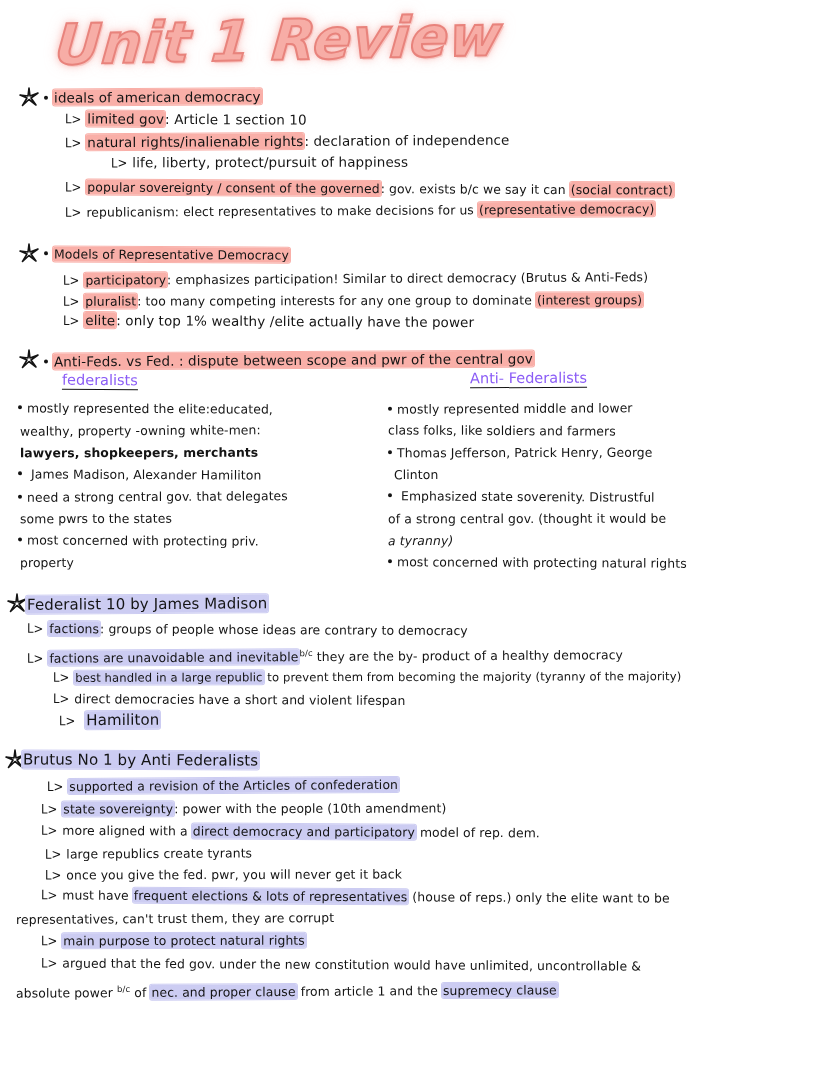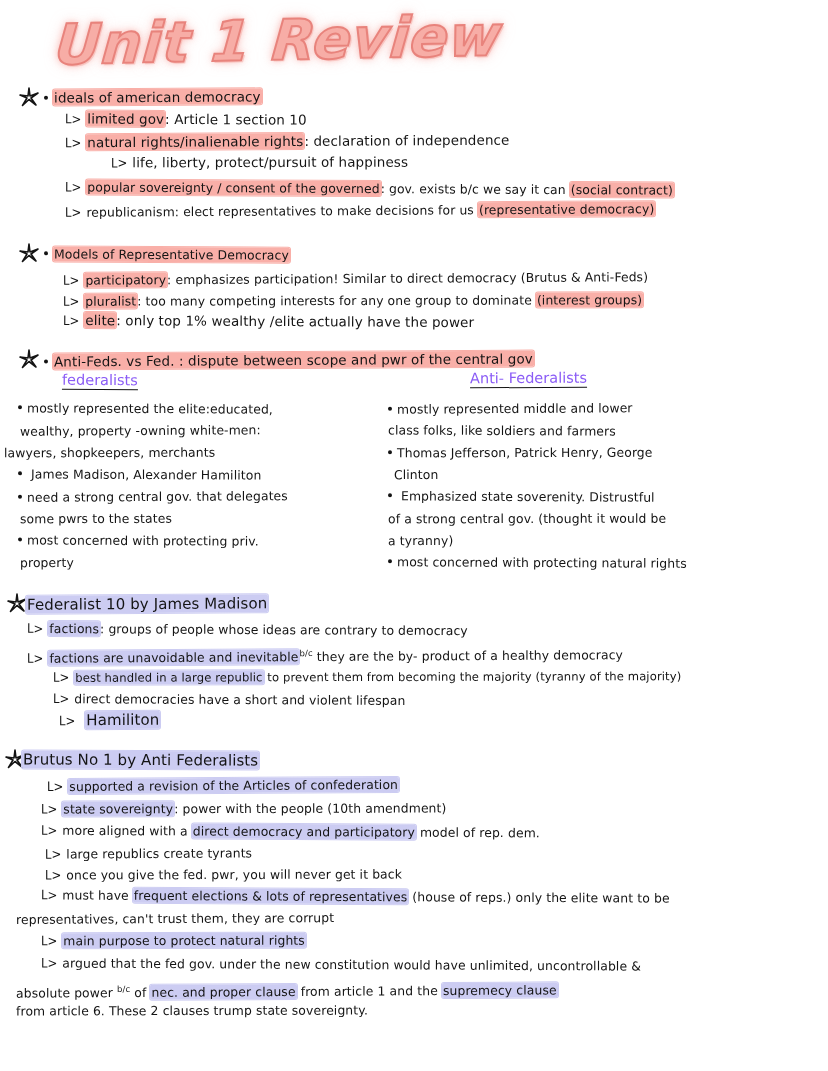--- a/index.html
+++ b/index.html
@@ -193,21 +193,21 @@
 
   <div class="col-head j2" style="left:62px; top:372px;">federalists</div>
   <div class="col-head j1" style="left:470px; top:370px;">Anti- Federalists</div>
 
   <div class="hw sm j2" style="left:18px; top:400px;">
     <span class="dot-bullet"></span><span>mostly represented the elite:educated,</span>
   </div>
   <div class="hw sm j1" style="left:20px; top:422px;">
     <span>wealthy, property -owning white-men:</span>
   </div>
-  <div class="hw sm j3" style="left:4px; top:444px;">
+  <div class="hw sm j3" style="left:20px; top:444px;font-weight:bold;">
     <span>lawyers, shopkeepers, merchants</span>
   </div>
   <div class="hw sm j2" style="left:18px; top:466px;">
     <span class="dot-bullet"></span>&nbsp;<span>James Madison, Alexander Hamiliton</span>
   </div>
   <div class="hw sm j1" style="left:18px; top:488px;">
     <span class="dot-bullet"></span><span>need a strong central gov. that delegates</span>
   </div>
   <div class="hw sm j3" style="left:20px; top:510px;">
     <span>some pwrs to the states</span>
@@ -230,21 +230,21 @@
   </div>
   <div class="hw sm j1" style="left:394px; top:466px;">
     <span>Clinton</span>
   </div>
   <div class="hw sm j2" style="left:388px; top:488px;">
     <span class="dot-bullet"></span>&nbsp;<span>Emphasized state soverenity. Distrustful</span>
   </div>
   <div class="hw sm j3" style="left:388px; top:510px;">
     <span>of a strong central gov. (thought it would be</span>
   </div>
-  <div class="hw sm j1" style="left:388px; top:532px;">
+  <div class="hw sm j1" style="left:388px; top:532px;font-style:italic;">
     <span>a tyranny)</span>
   </div>
   <div class="hw sm j2" style="left:388px; top:554px;">
     <span class="dot-bullet"></span><span>most concerned with protecting natural rights</span>
   </div>
 
   <div class="star" style="left:6px; top:592px;">
     <svg viewBox="0 0 22 22" width="22" height="22">
       <path d="M11 2 L12 10 L20 7 L13 12 L18 19 L11 13.5 L4.5 19.5 L9 12 L2 9 L10 10 Z" fill="none" stroke="#141414" stroke-width="1.6" stroke-linejoin="round"></path>
     </svg>
@@ -317,17 +317,14 @@
   </div>
 
   <div class="hw sm j2" style="left:40px; top:956px;">
     <span class="arrow">L&gt;</span><span>argued that the fed gov. under the new constitution would have  unlimited, uncontrollable &amp;</span>
   </div>
 
   <div class="hw sm j1" style="left:16px; top:980px;">
     <span>absolute power </span><span class="sup">b/c</span><span> of </span><span class="hl-purple">nec. and proper clause</span><span> from   article 1 and the   </span><span class="hl-purple">supremecy clause</span>
   </div>
 
-  <div class="hw sm j3" style="left:16px; top:1002px;">
-    <span>from article 6. These 2 clauses trump state sovereignty.</span>
-  </div>
 
 </div>
 
 </body></html>

